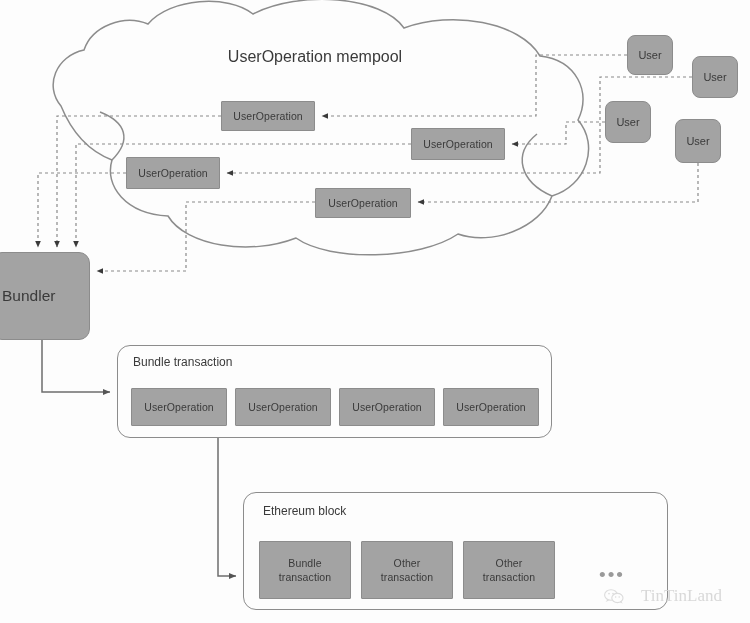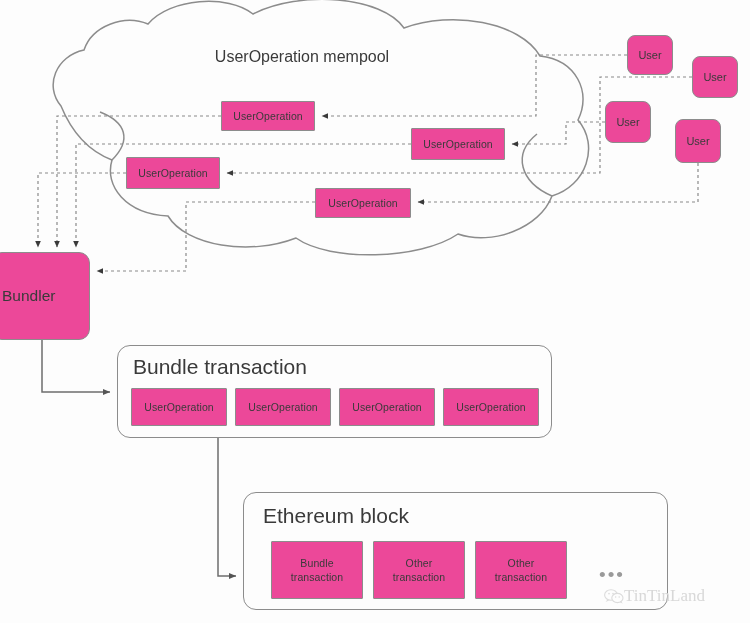--- a/index.html
+++ b/index.html
@@ -7,21 +7,21 @@
   #canvas{
     position:relative;
     width:750px;height:623px;
     background:#fdfdfd;
     overflow:hidden;
   }
   #wires{position:absolute;left:0;top:0;width:750px;height:623px;}
   .node{
     position:absolute;
     box-sizing:border-box;
-    background:#ec4899;
+    background:#a3a3a3;
     border:1px solid #8c8c8c;
     border-radius:9px;
     display:flex;
     align-items:center;
     justify-content:center;
     text-align:center;
     color:#3a3a3a;
   }
   .uop{
     font-size:10.5px;
@@ -37,21 +37,21 @@
   }
   .container{
     position:absolute;
     box-sizing:border-box;
     background:#fdfdfd;
     border:1px solid #8c8c8c;
     border-radius:13px;
   }
   .container-title{
     position:absolute;
-    font-size:21px;
+    font-size:12px;
     color:#3a3a3a;
     white-space:nowrap;
   }
   .cloud-title{
     position:absolute;
     font-size:16px;
     color:#3a3a3a;
     white-space:nowrap;
     text-align:center;
   }
@@ -59,21 +59,21 @@
     position:absolute;
     font-size:19px;
     color:#9a9a9a;
     letter-spacing:2px;
     line-height:1;
   }
   .watermark{
     position:absolute;
     display:flex;
     align-items:center;
-    gap:0;
+    gap:17px;
     color:#d8d8d8;
     font-size:17px;
     font-family:"Liberation Serif",serif;
     user-select:none;
   }
   .watermark svg{display:block;}
 </style>
 </head>
 <body>
 
@@ -127,21 +127,21 @@
     </g>
 
     <g fill="none" stroke="#6e6e6e" stroke-width="1.5">
 
       <path d="M 42 340 L 42 392 L 110 392" marker-end="url(#ahs)"></path>
 
       <path d="M 218 438 L 218 576 L 236 576" marker-end="url(#ahs)"></path>
     </g>
   </svg>
 
-  <div class="cloud-title" style="left:192px;top:48px;width:220px;">UserOperation mempool</div>
+  <div class="cloud-title" style="left:205px;top:48px;width:220px;">UserOperation mempool</div>
 
   <div class="node uop" style="left:221px;top:101px;width:94px;height:30px;">UserOperation</div>
   <div class="node uop" style="left:411px;top:128px;width:94px;height:32px;">UserOperation</div>
   <div class="node uop" style="left:126px;top:157px;width:94px;height:32px;">UserOperation</div>
   <div class="node uop" style="left:315px;top:188px;width:96px;height:30px;">UserOperation</div>
 
   <div class="node userbox" style="left:627px;top:35px;width:46px;height:40px;">User</div>
   <div class="node userbox" style="left:692px;top:56px;width:46px;height:42px;">User</div>
   <div class="node userbox" style="left:605px;top:101px;width:46px;height:42px;">User</div>
   <div class="node userbox" style="left:675px;top:119px;width:46px;height:44px;">User</div>
@@ -154,21 +154,21 @@
       <div class="node uop" style="position:relative;left:0;top:0;width:96px;height:38px;">UserOperation</div>
       <div class="node uop" style="position:relative;left:0;top:0;width:96px;height:38px;">UserOperation</div>
       <div class="node uop" style="position:relative;left:0;top:0;width:96px;height:38px;">UserOperation</div>
       <div class="node uop" style="position:relative;left:0;top:0;width:96px;height:38px;">UserOperation</div>
     </div>
   </div>
 
   <div class="container" style="left:243px;top:492px;width:425px;height:118px;padding-left:22px;">
     <div class="container-title" style="left:19px;top:11px;">Ethereum block</div>
     <div style="position:absolute;left:15px;top:48px;display:flex;gap:10px;">
-      <div class="node uop" style="position:relative;width:92px;height:58px;flex-direction:column;line-height:1.35;margin-left:12px;">
+      <div class="node uop" style="position:relative;width:92px;height:58px;flex-direction:column;line-height:1.35;">
         <span>Bundle</span>
         <span>transaction</span>
       </div>
       <div class="node uop" style="position:relative;width:92px;height:58px;flex-direction:column;line-height:1.35;">
         <span>Other</span>
         <span>transaction</span>
       </div>
       <div class="node uop" style="position:relative;width:92px;height:58px;flex-direction:column;line-height:1.35;">
         <span>Other</span>
         <span>transaction</span>

